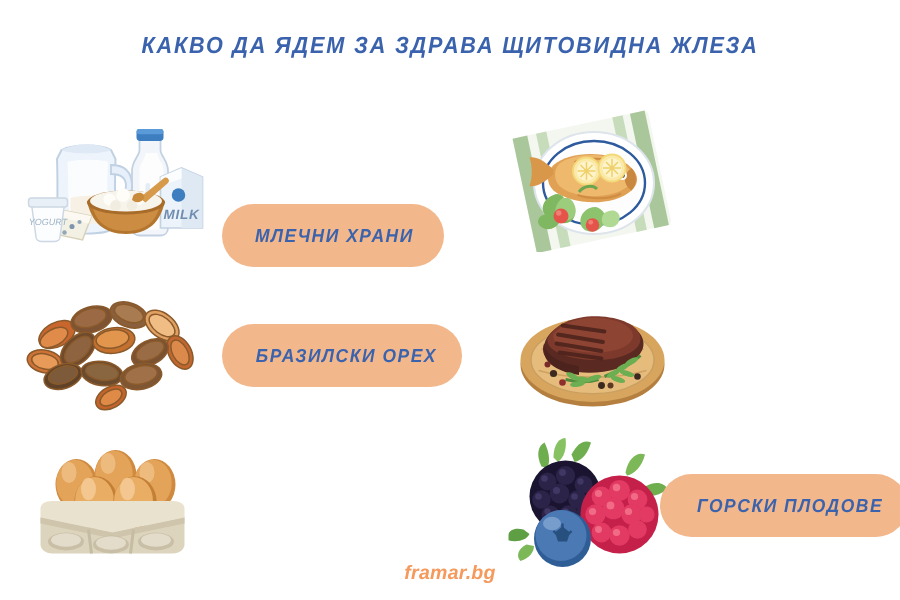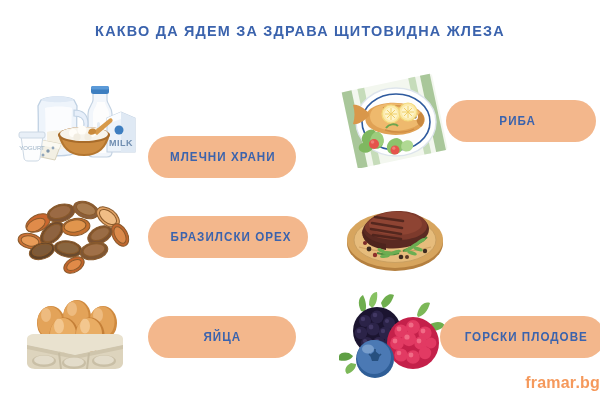--- a/index.html
+++ b/index.html
@@ -3,21 +3,21 @@
 <meta charset="utf-8">
 <style>
   html,body{margin:0;padding:0;}
   body{
     width:600px;height:400px;
     background:#ffffff;
     font-family:"Liberation Sans", sans-serif;
     overflow:hidden;
     position:relative;
   }
-  .page{position:relative;width:480px;height:400px;}
+  .page{position:relative;width:480px;height:400px;font-style:italic;}
 
   .title{
     position:absolute;
     top:22px;left:0;width:600px;
     text-align:center;
     font-family:"Liberation Sans", sans-serif;
     font-weight:bold;
     font-size:15.5px;
     letter-spacing:1.3px;
     color:#3b63ad;
@@ -66,23 +66,23 @@
   .p-egg  {left:136px;width:148px;padding-left:54px;}
 
   
   .p-fish {left:124px;width:150px;padding-left:52px;}
   .p-meat {left:124px;width:150px;padding-left:44px;}
   .p-berry{left:118px;width:165px;padding-left:20px;}
 
   .footer{
     position:absolute;
     left:0;top:374px;width:600px;
-    text-align:right;
+    text-align:center;
     font-family:"Liberation Sans", sans-serif;
-    font-size:16px;
+    font-size:13px;
     font-weight:bold;
     letter-spacing:0.2px;
     color:#f5995c;
   }
   svg{display:block;}
 </style>
 </head>
 <body>
 
 <div class="page">
@@ -178,23 +178,20 @@
           <path d="M36 60 c-4 3 -6 8 -4 12 c3 4 9 4 12 0 c2-4 0-10 -4-12 z" fill="#9ccd7c"></path>
           <path d="M58 66 c-6 0 -11 5 -10 11 c1 5 7 7 12 4 c5-3 6-10 2-13 c-1-1 -3-2 -4-2 z" fill="#8cc36c"></path>
           <path d="M64 70 c4-3 9-2 10 2 c1 5 -4 9 -9 7 c-3-1 -4-6 -1-9 z" fill="#b0d993"></path>
           <circle cx="35" cy="72" r="5" fill="#e5544b"></circle>
           <circle cx="33.5" cy="70" r="1.8" fill="#f07f76"></circle>
           <circle cx="56" cy="78" r="4.5" fill="#e5544b"></circle>
           <circle cx="54.8" cy="76.2" r="1.6" fill="#f07f76"></circle>
           <path d="M47 56 c3-4 9-5 12-2" stroke="#6ba64f" stroke-width="2" fill="none"></path>
         </svg>
       </div>
-      <div class="pill p-fish">
-        <span class="pill-label">РИБА</span>
-      </div>
     </div>
   </div>
 
   <div class="row row2">
 
     <div class="cell cell-left">
       <div class="art">
         <svg width="122" height="86" viewBox="0 0 122 86">
           <g stroke="#8a5a2b" stroke-width="1">
             <ellipse cx="22" cy="30" rx="13" ry="8" fill="#c9662e" transform="rotate(-28 22 30)"></ellipse>
@@ -324,23 +321,20 @@
             <ellipse cx="55" cy="70" rx="12" ry="6"></ellipse>
             <ellipse cx="85" cy="68" rx="12" ry="6"></ellipse>
           </g>
           <g fill="#efe9da" opacity="0.7">
             <ellipse cx="25" cy="67" rx="10" ry="4.5"></ellipse>
             <ellipse cx="55" cy="69" rx="10" ry="4.5"></ellipse>
             <ellipse cx="85" cy="67" rx="10" ry="4.5"></ellipse>
           </g>
           <path d="M40 60 l2 16 M70 60 l-2 16" stroke="#c6bca3" stroke-width="2" fill="none"></path>
         </svg>
-      </div>
-      <div class="pill p-egg">
-        <span class="pill-label">ЯЙЦА</span>
       </div>
     </div>
 
     <div class="cell cell-right">
       <div class="art">
         <svg width="112" height="90" viewBox="0 0 112 90">
 
           <path d="M22 20 c-4 -8 -2 -14 2 -16 c3 6 4 12 2 17 z" fill="#6fae4e"></path>
           <path d="M30 14 c0 -9 4 -13 8 -13 c1 7 -1 13 -5 16 z" fill="#87c262"></path>
           <path d="M42 12 c4 -8 9 -10 13 -8 c-2 7 -6 12 -11 13 z" fill="#6fae4e"></path>

